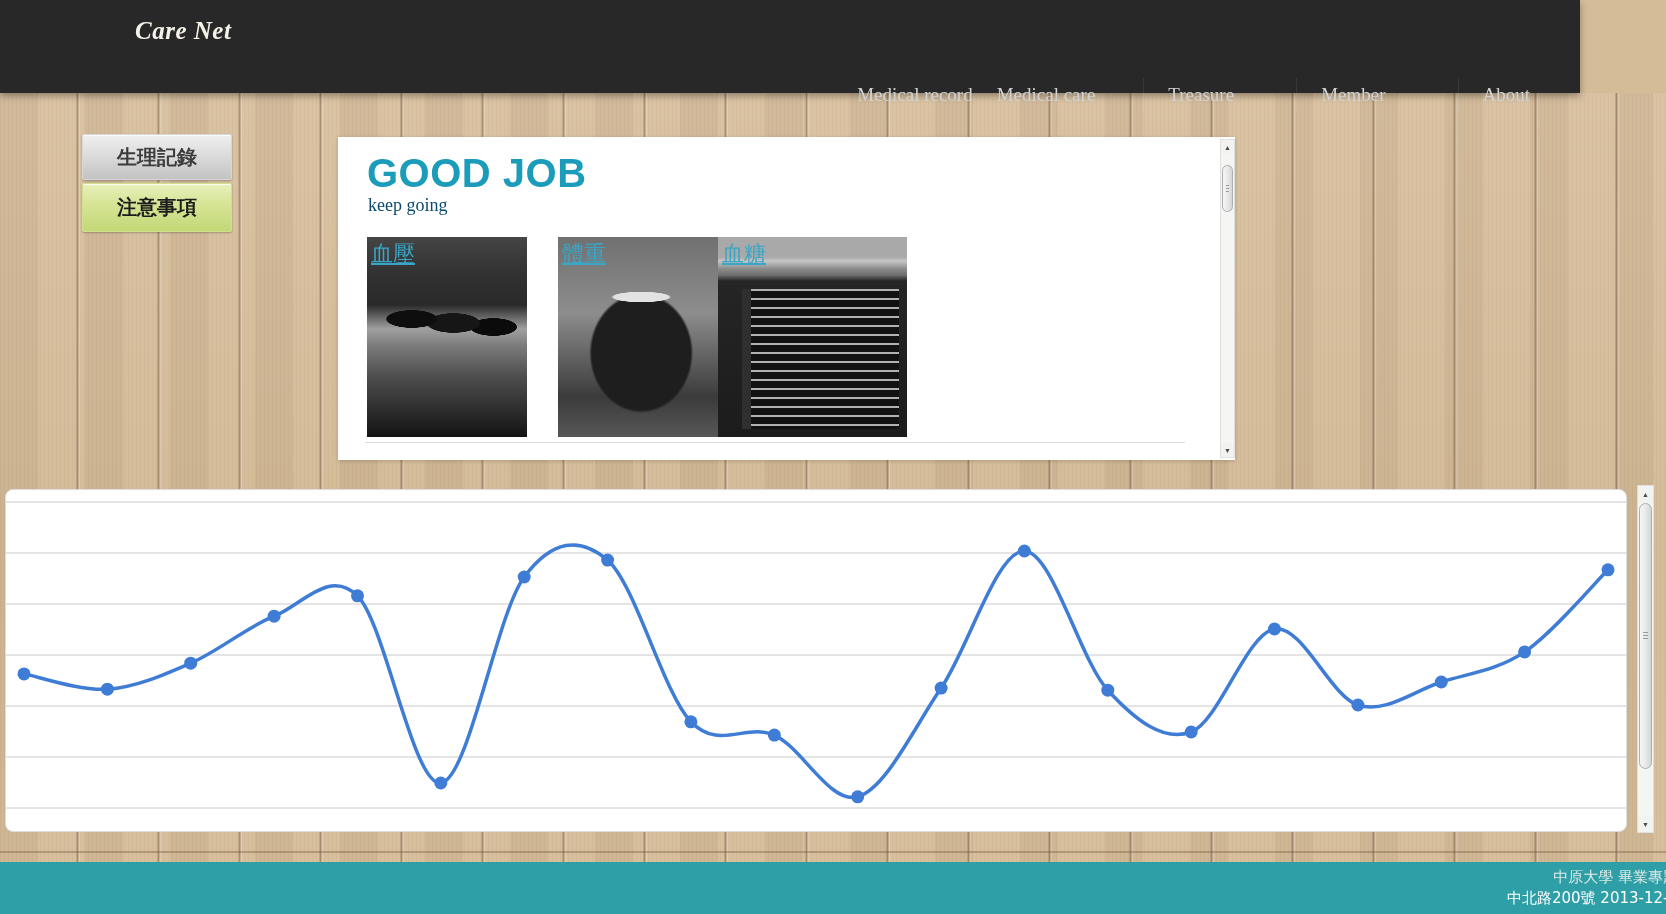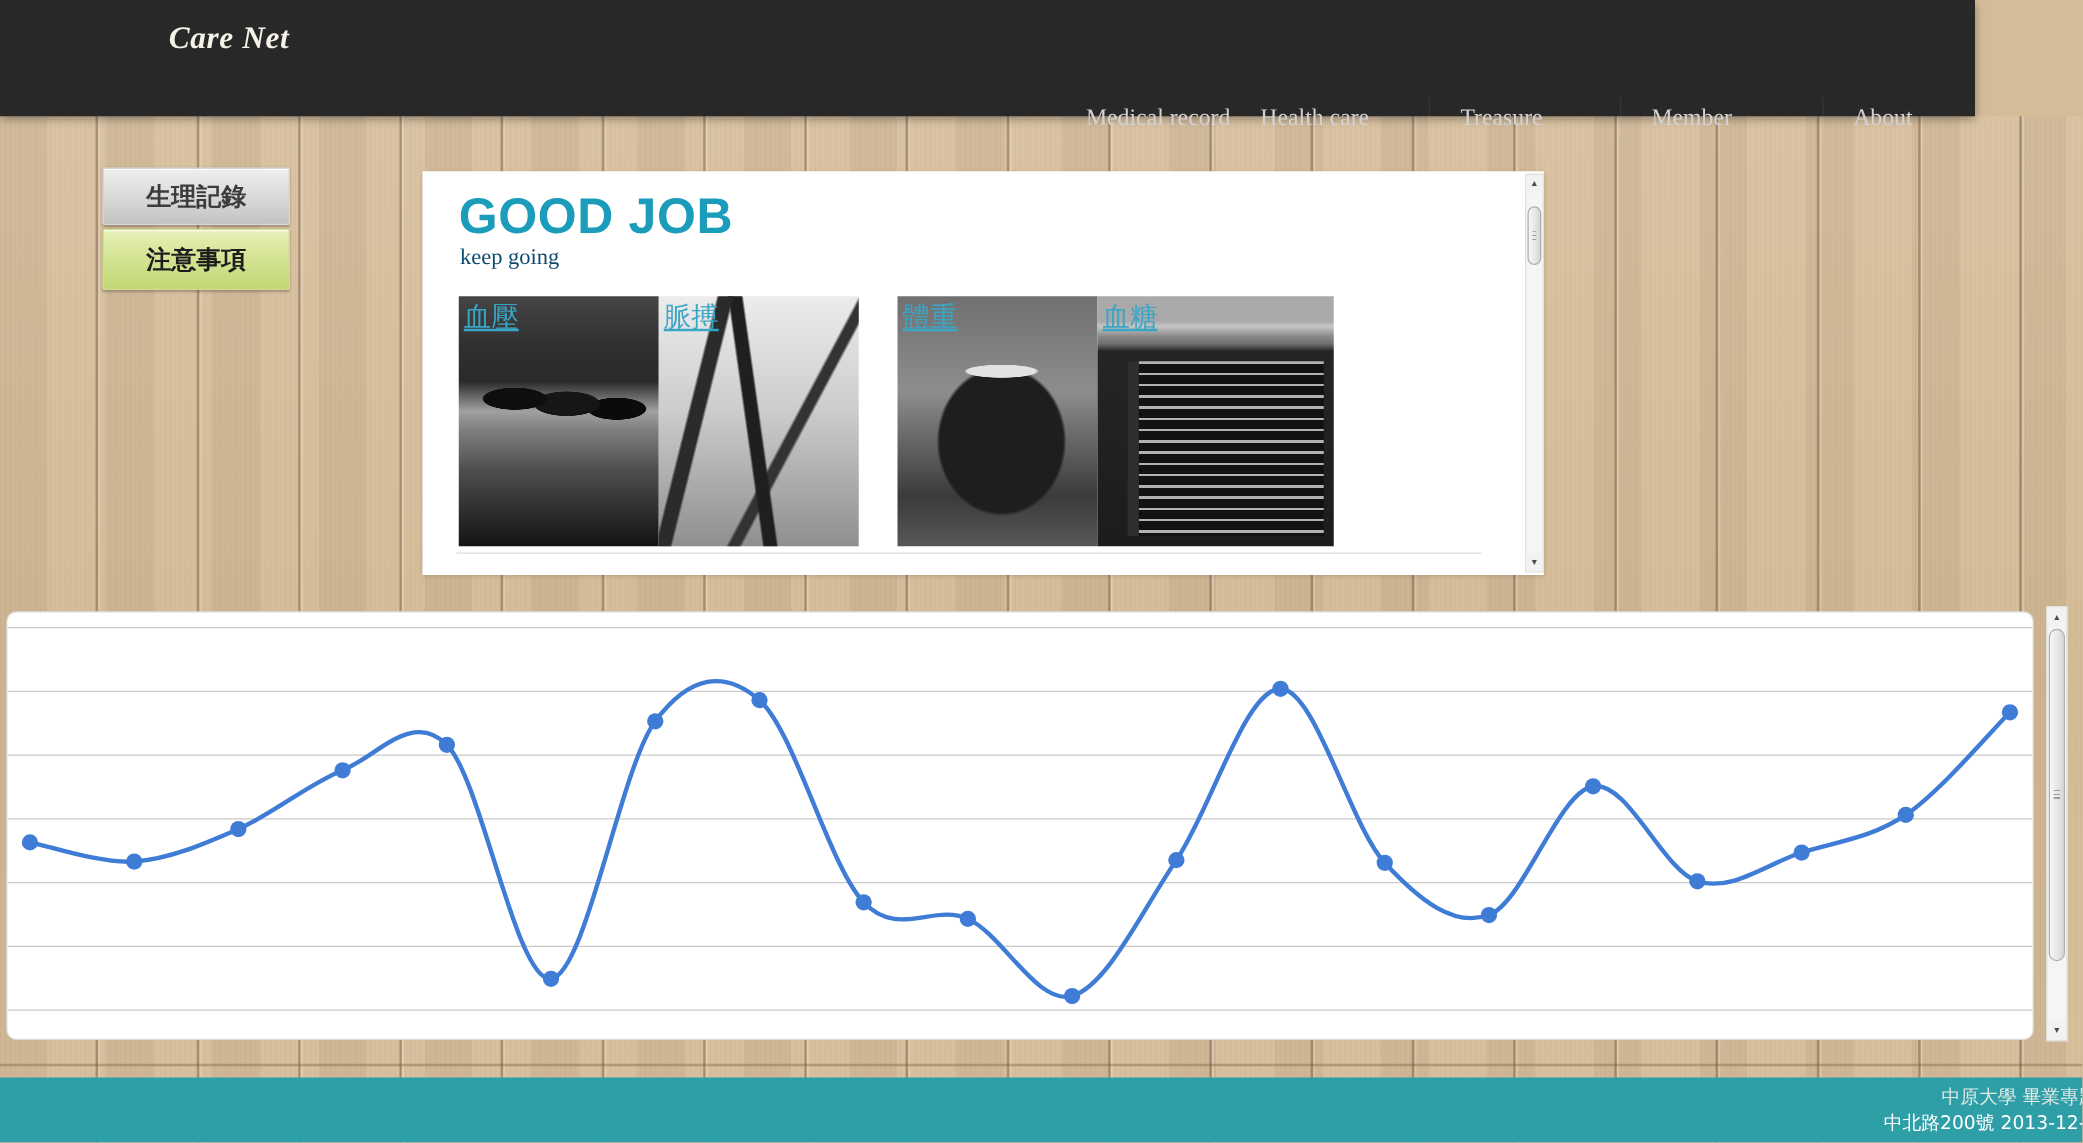--- a/index.html
+++ b/index.html
@@ -150,41 +150,38 @@
 </head>
 <body>
 
 <div class="wood"></div>
 <div class="wood-joint" style="top:851px;"></div>
 
 <div class="navbar">
   <div class="brand">Care Net</div>
   <div class="nav-items">
     <a class="nav-item">Medical record</a>
-    <a class="nav-item">Health care</a>
+    <a class="nav-item">Medical care</a>
     <a class="nav-item">Treasure</a>
     <a class="nav-item">Member</a>
     <a class="nav-item">About</a>
   </div>
 </div>
 
 <div class="sidebar">
   <div class="side-btn">生理記錄</div>
   <div class="side-btn active">注意事項</div>
 </div>
 
 <div class="panel">
   <div class="panel-title">GOOD JOB</div>
   <div class="panel-subtitle">keep going</div>
   <div class="tiles">
     <div class="tile tile-1">
       <span class="tile-label">血壓</span>
-    </div>
-    <div class="tile tile-2">
-      <span class="tile-label">脈搏</span>
     </div>
     <div class="tile tile-3">
       <span class="tile-label">體重</span>
     </div>
     <div class="tile tile-4">
       <span class="tile-label">血糖</span>
     </div>
   </div>
   <div class="panel-hr"></div>
   <div class="vscroll panel-scroll">

